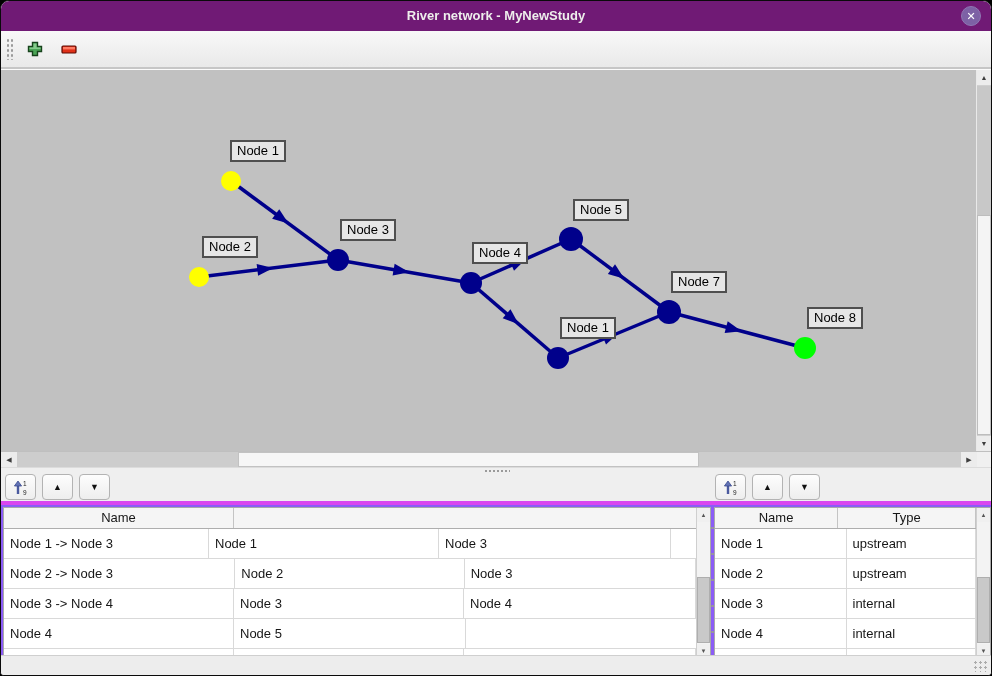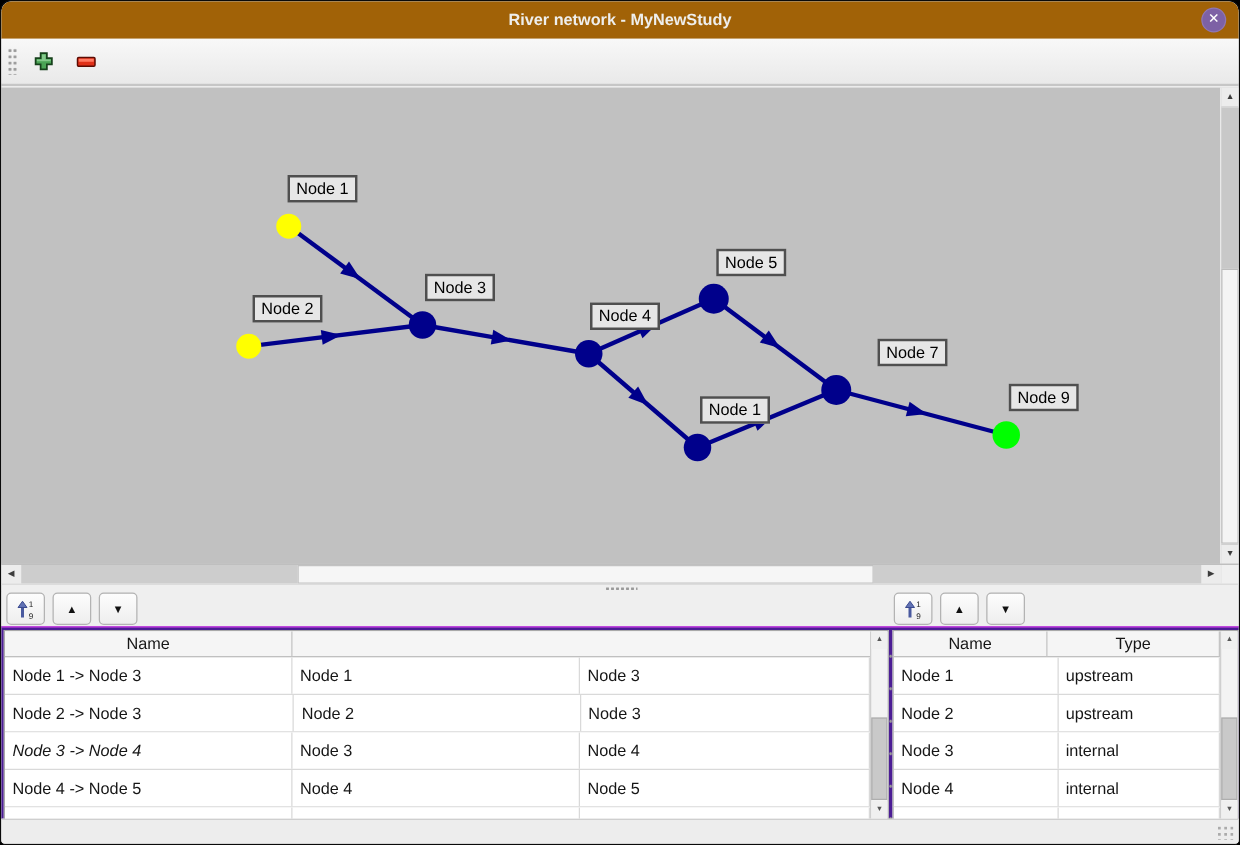--- a/index.html
+++ b/index.html
@@ -1,20 +1,20 @@
 <!DOCTYPE html>
 <html><head>
 <meta charset="utf-8">
 <style>
   * { margin:0; padding:0; box-sizing:border-box; }
   html,body { width:992px; height:676px; background:#000; font-family:"Liberation Sans","DejaVu Sans",sans-serif; }
   .window { width:992px; height:676px; border:1px solid #0a0a0a; border-radius:9px 9px 4px 4px; overflow:hidden; background:#efefef; display:flex; flex-direction:column; }
 
   
-  .titlebar { height:30px; background:#a16207; position:relative; flex:0 0 30px; border-radius:8px 8px 0 0; }
+  .titlebar { height:30px; background:#701a75; position:relative; flex:0 0 30px; border-radius:8px 8px 0 0; }
   .titlebar .title { display:block; text-align:center; line-height:29px; color:#eeeeec; font-size:13px; font-weight:bold; }
   .close-btn { position:absolute; right:10px; top:5px; width:20px; height:20px; border-radius:50%; background:#7d61a5; border:1px solid #8f77b3; cursor:pointer; display:flex; align-items:center; justify-content:center; }
   .close-btn span { color:#fff; font-size:11px; line-height:1; transform:translateY(-0.5px); }
 
   
   .toolbar { height:38px; flex:0 0 38px; background:linear-gradient(#f8f8f8,#e9e9e9); border-bottom:2px solid #c6c6c6; display:flex; align-items:center; position:relative; }
   .tb-grip { width:8px; height:22px; margin-left:5px; background:radial-gradient(circle 1px, #9a9a9a 1px, transparent 1.5px); background-size:4px 5px; }
   .tb-btn { width:26px; height:26px; background:transparent; border:none; margin-left:8px; display:flex; align-items:center; justify-content:center; cursor:pointer; }
 
   
@@ -40,21 +40,21 @@
   .splitter-h { flex:0 0 6px; background:#efefef; border-top:1px solid #dcdcdc; position:relative; cursor:row-resize; }
   .splitter-h .dots { position:absolute; left:483px; top:2px; width:26px; height:2px; background:radial-gradient(circle 1px, #9a9a9a 1px, transparent 1.4px); background-size:4px 2px; }
 
   
   .sort-row { flex:0 0 28px; background:#efefef; position:relative; }
   .sort-group { position:absolute; top:1px; display:flex; gap:6px; }
   .sort-group.left { left:4px; } .sort-group.right { left:714px; }
   .sort-btn { width:31px; height:26px; border:1px solid #b3b3b3; border-radius:4px; background:linear-gradient(#fdfdfd,#eeeeee); display:flex; align-items:center; justify-content:center; cursor:pointer; font-size:9px; color:#111; }
 
   
-  .tables-row { flex:0 0 154px; background:#4c1d95; position:relative; border-top:1px solid #d946ef; }
+  .tables-row { flex:0 0 154px; background:#8b5cf6; position:relative; border-top:4px solid #d946ef; }
   .tpanel { position:absolute; top:2px; height:152px; background:#fff; border:1px solid #a9a9a9; display:flex; overflow:hidden; }
   .tpanel.left { left:2px; width:708px; }
   .tpanel.right { left:713px; width:277px; }
   .tbody { flex:1; overflow:hidden; }
   .trow { display:flex; height:30px; border-bottom:1px solid #d9d9d9; background:#fff; }
   .trow.thead { height:21px; background:#f5f5f5; border-bottom:1px solid #aeaeae; }
   .cell { font-size:13px; color:#161616; padding:0 6px; line-height:29px; border-right:1px solid #d9d9d9; overflow:hidden; white-space:nowrap; }
   .trow.thead .cell { line-height:20px; text-align:center; border-right:1px solid #c4c4c4; }
   .tscroll { flex:0 0 14px; background:#f3f3f3; border-left:1px solid #cfcfcf; position:relative; }
   .tscroll .sb-btn { position:absolute; left:0; width:13px; height:14px; background:#f0f0f0; color:#555; font-size:6px; text-align:center; line-height:14px; cursor:pointer; }
@@ -121,22 +121,22 @@
           <circle cx="557" cy="288" r="11" fill="#00008b"></circle>
           <circle cx="668" cy="242" r="12" fill="#00008b"></circle>
           <circle cx="804" cy="278" r="11" fill="#00ff00"></circle>
         </svg>
     <div class="node-label" style="left: 229px; top: 70px; background: rgb(230, 230, 230); border-color: rgb(79, 79, 79);">Node 1</div>
         <div class="node-label" style="left: 201px; top: 166px; background: rgb(230, 230, 230); border-color: rgb(79, 79, 79);">Node 2</div>
         <div class="node-label" style="left: 339px; top: 149px; background: rgb(230, 230, 230); border-color: rgb(79, 79, 79);">Node 3</div>
         <div class="node-label" style="left: 471px; top: 172px; background: rgb(230, 230, 230); border-color: rgb(79, 79, 79);">Node 4</div>
         <div class="node-label" style="left: 572px; top: 129px; background: rgb(230, 230, 230); border-color: rgb(79, 79, 79);">Node 5</div>
         <div class="node-label" style="left: 559px; top: 247px; background: rgb(230, 230, 230); border-color: rgb(79, 79, 79);">Node 1</div>
-        <div class="node-label" style="left: 670px; top: 201px; background: rgb(230, 230, 230); border-color: rgb(79, 79, 79); margin-left: 31px;">Node 7</div>
-        <div class="node-label" style="left: 806px; top: 237px; background: rgb(230, 230, 230); border-color: rgb(79, 79, 79);">Node 9</div>
+        <div class="node-label" style="left: 670px; top: 201px; background: rgb(230, 230, 230); border-color: rgb(79, 79, 79);">Node 7</div>
+        <div class="node-label" style="left: 806px; top: 237px; background: rgb(230, 230, 230); border-color: rgb(79, 79, 79);">Node 8</div>
       </div>
     <div class="vscroll">
       <div class="sb-btn up">▲</div>
       <div class="sb-thumb"></div>
       <div class="sb-btn down">▼</div>
     </div>
   </div>
 
   <div class="hscroll">
     <div class="sb-btn left">◀</div>
@@ -184,36 +184,35 @@
     </div>
   </div>
 
   <div class="tables-row">
     <div class="tpanel left">
       <div class="tbody" id="links-table">
           <div class="trow thead">
             <div class="cell" style="width: 230px;">Name</div>
           </div>
           <div class="trow">
-            <div class="cell" style="width: 230px;">Node 1 -&gt; Node 3</div>
+            <div class="cell" style="width: 205px;">Node 1 -&gt; Node 3</div>
             <div class="cell" style="width: 230px;">Node 1</div>
             <div class="cell" style="width: 232px;">Node 3</div>
           </div>
           <div class="trow">
             <div class="cell" style="width: 232px;">Node 2 -&gt; Node 3</div>
             <div class="cell" style="width: 230px;">Node 2</div>
             <div class="cell" style="width: 232px;">Node 3</div>
           </div>
           <div class="trow">
-            <div class="cell" style="width: 230px; font-style: italic;">Node 3 -&gt; Node 4</div>
+            <div class="cell" style="width: 230px;">Node 3 -&gt; Node 4</div>
             <div class="cell" style="width: 230px;">Node 3</div>
             <div class="cell" style="width: 232px;">Node 4</div>
           </div>
           <div class="trow">
-            <div class="cell" style="width: 230px;">Node 4 -&gt; Node 5</div>
             <div class="cell" style="width: 230px;">Node 4</div>
             <div class="cell" style="width: 232px;">Node 5</div>
           </div>
           <div class="trow">
             <div class="cell" style="width: 230px;"></div>
             <div class="cell" style="width: 230px;"></div>
             <div class="cell" style="width: 232px;"></div>
           </div>
         </div>
       <div class="tscroll">

